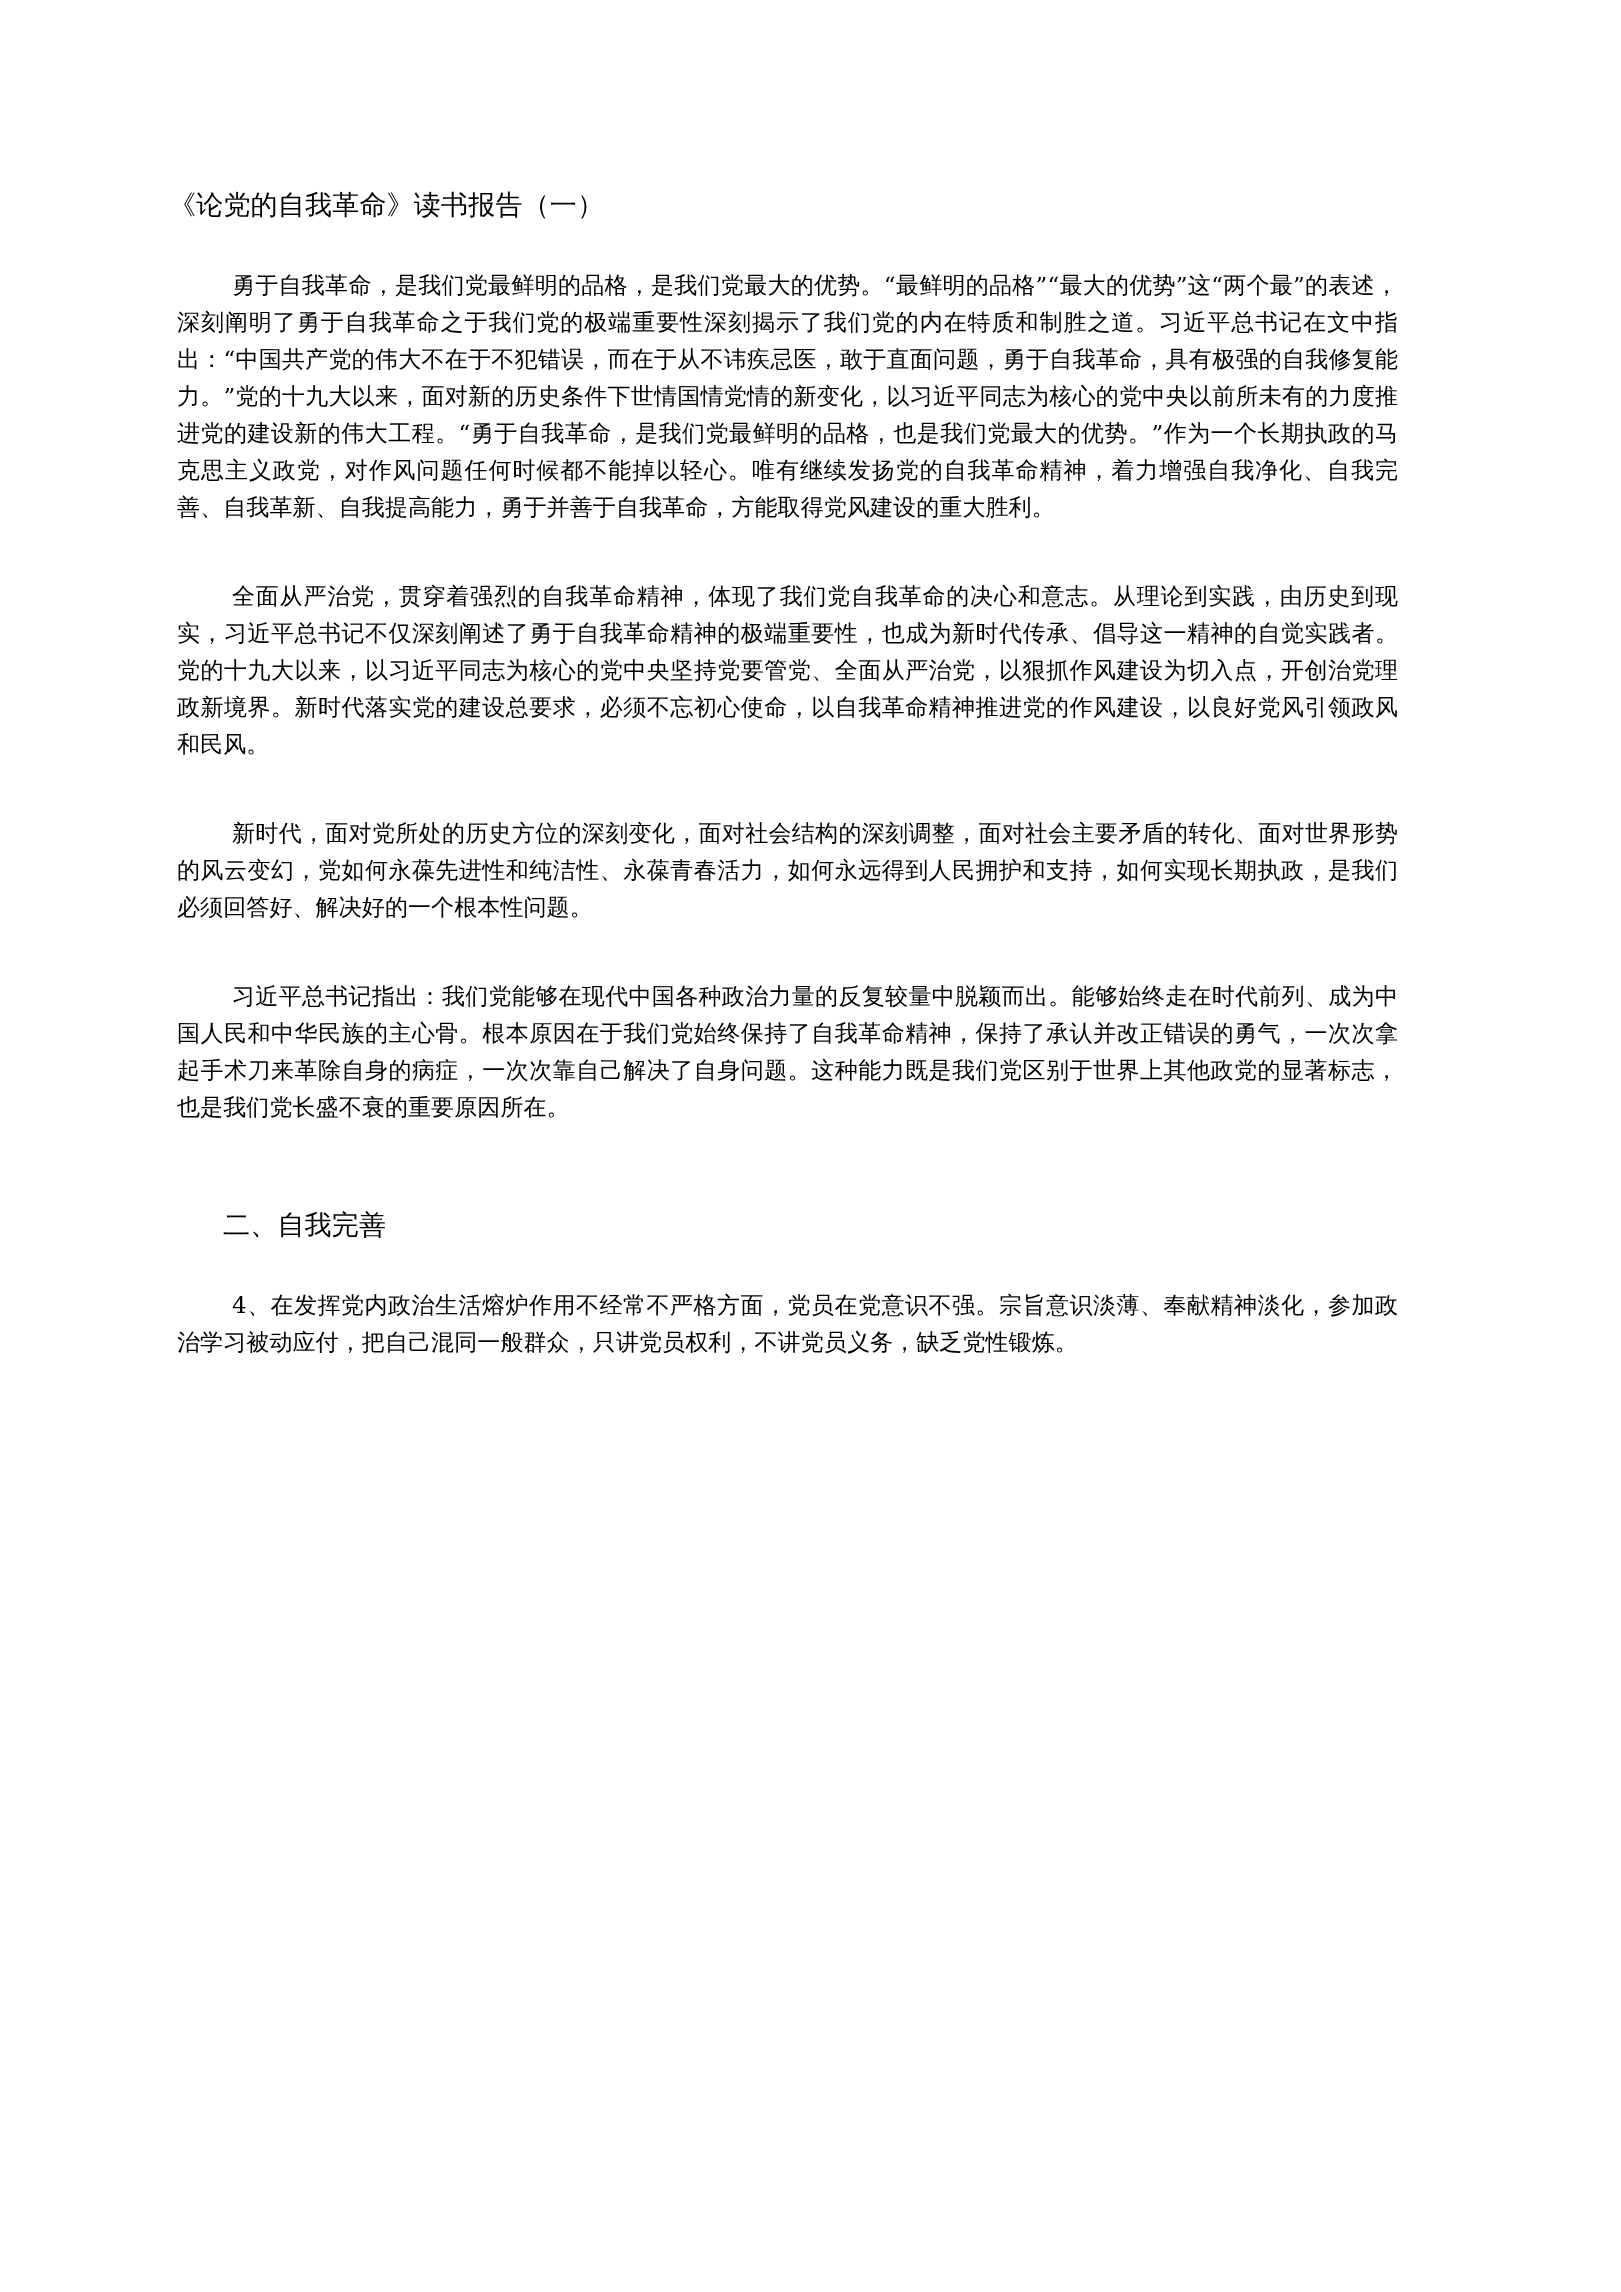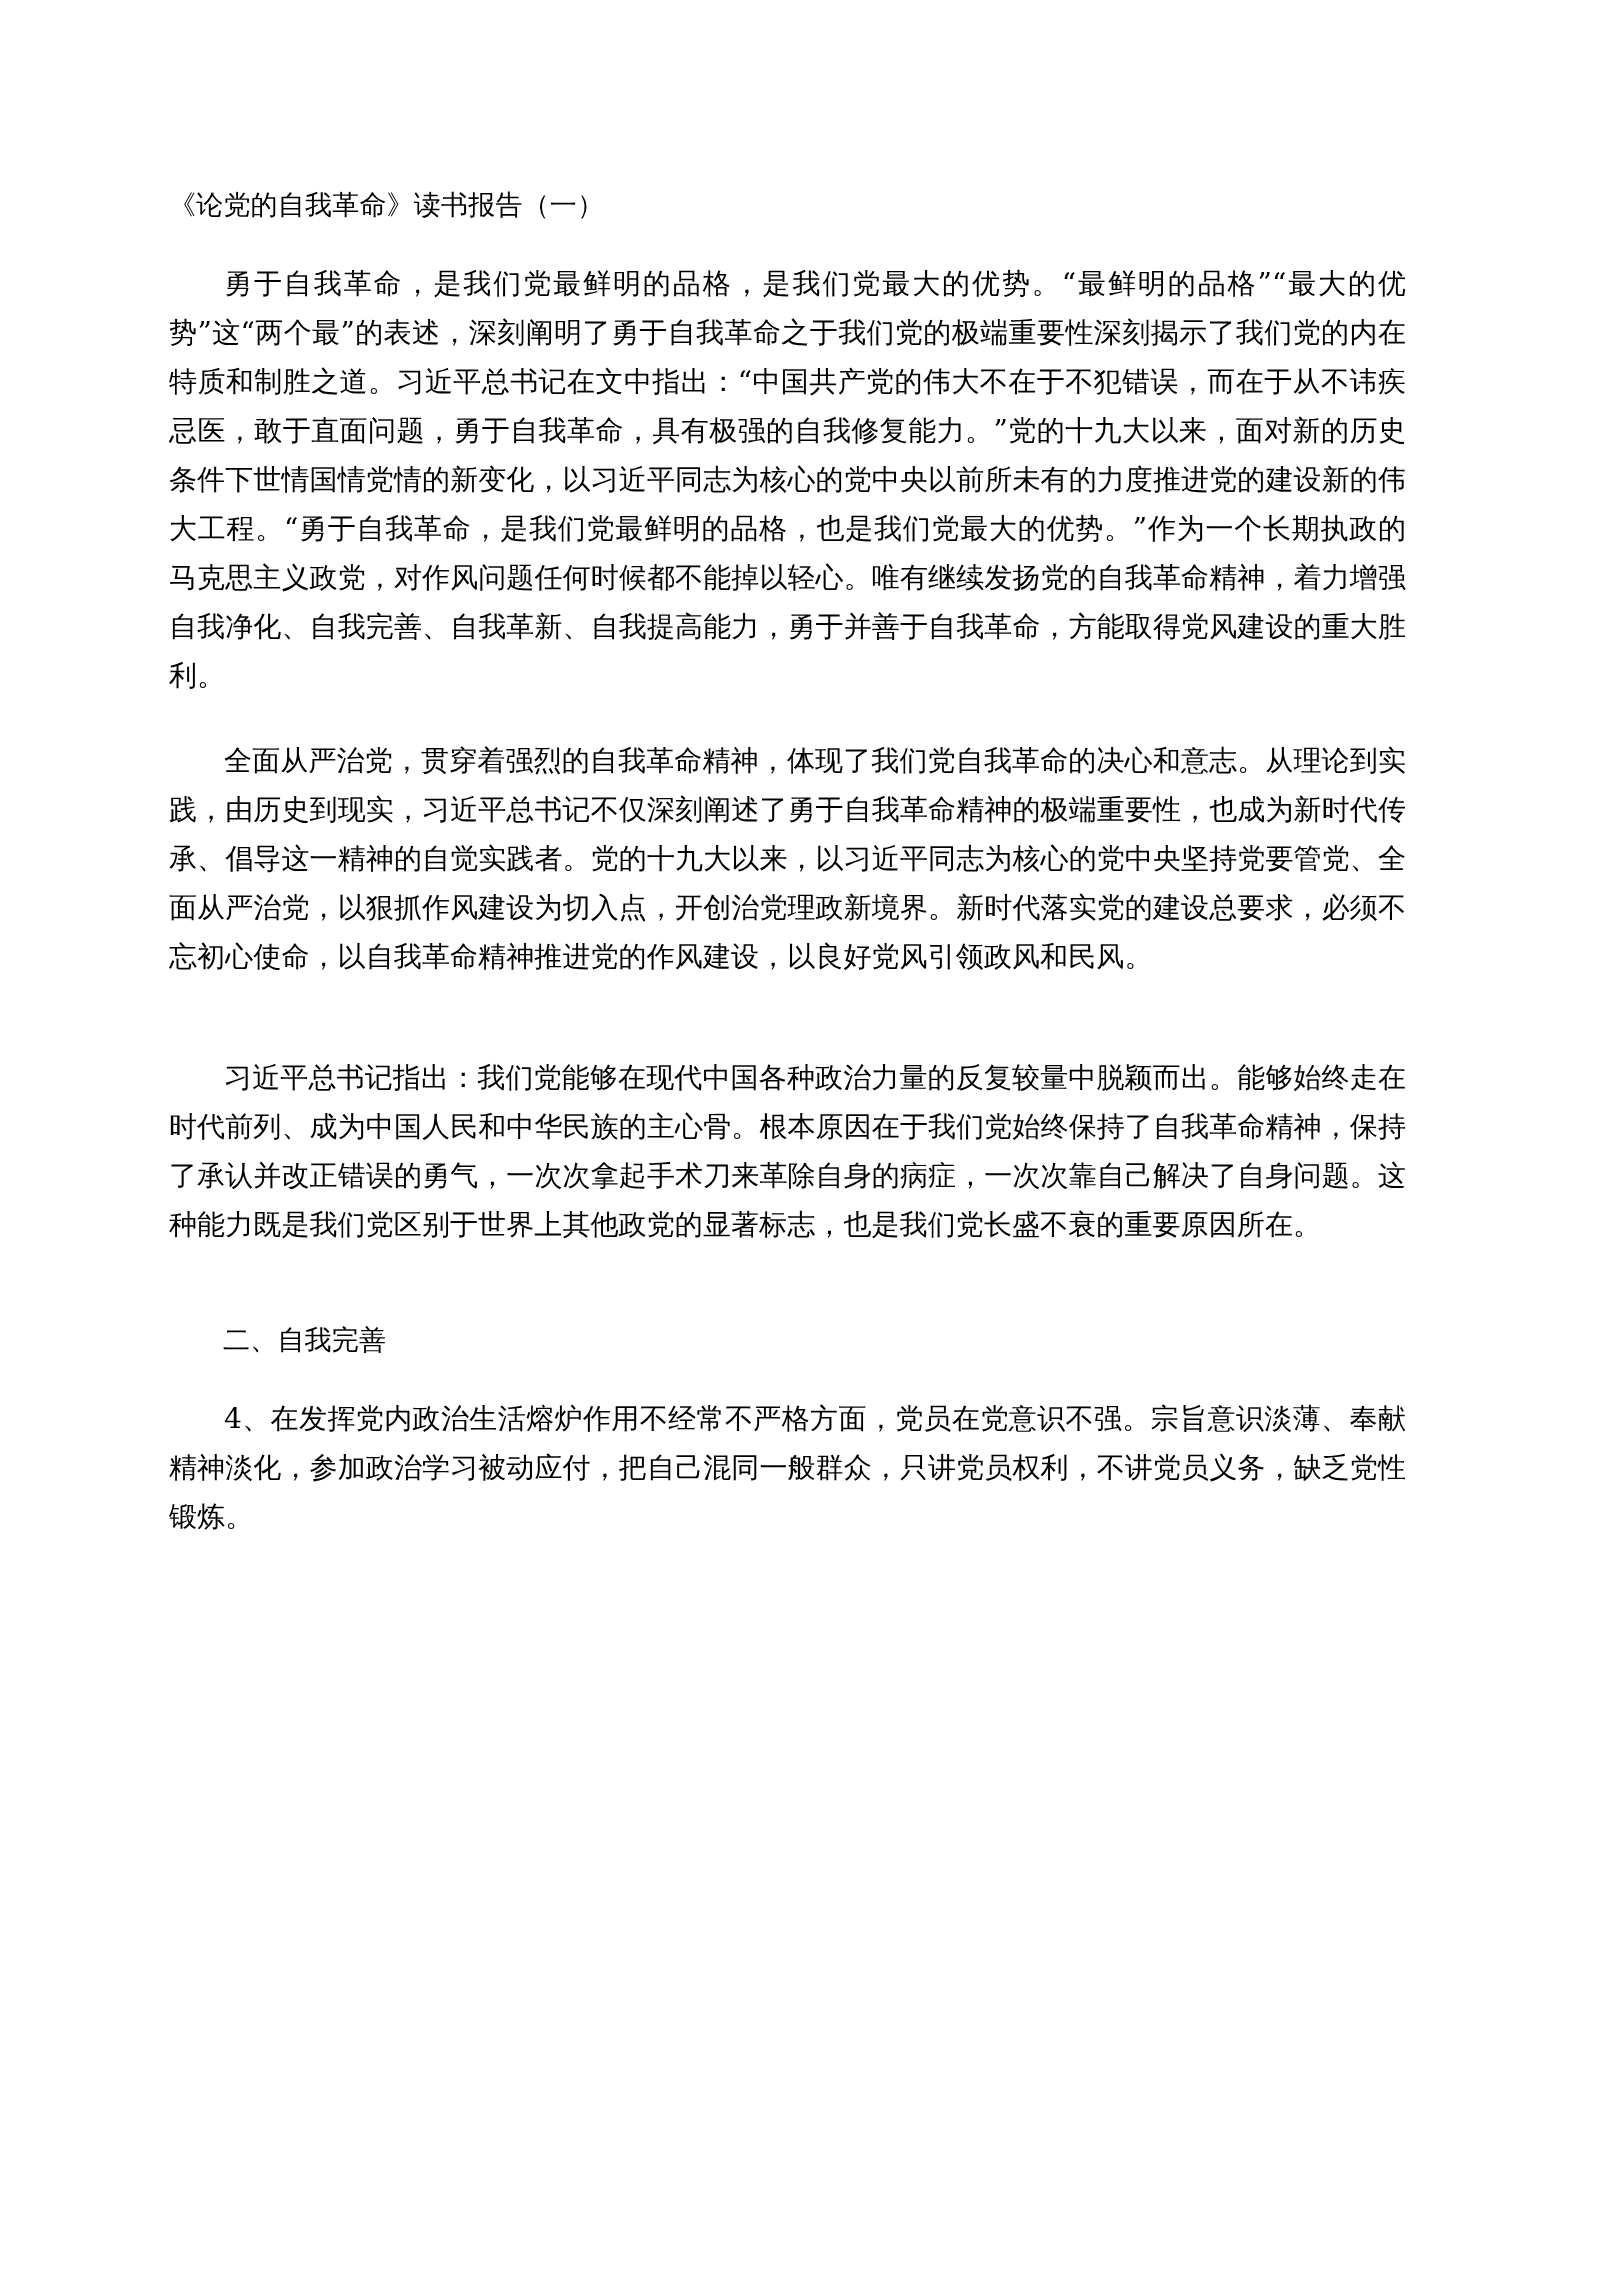--- a/index.html
+++ b/index.html
@@ -34,27 +34,27 @@
     white-space: nowrap;
   }
   .section-heading {
     font-size: 27px;
     line-height: 37px;
     letter-spacing: 0.2px;
     text-indent: 54px;
     margin: 0;
   }
   .para {
-    font-size: 28px;
-    line-height: 49px;
+    font-size: 23px;
+    line-height: 37px;
     letter-spacing: 0.1px;
     text-indent: 55px;
     text-align: justify;
     text-justify: inter-character;
-    margin: 0;
+    margin: 8px;
     word-break: break-all;
   }
   .spacer-line {
     height: 36px;
     font-size: 27px;
     line-height: 36px;
   }
 </style>
 </head>
 <body>
@@ -68,20 +68,21 @@
     <div class="spacer-line"></div>
 
     <p class="para">勇于自我革命，是我们党最鲜明的品格，是我们党最大的优势。“最鲜明的品格”“最大的优势”这“两个最”的表述，深刻阐明了勇于自我革命之于我们党的极端重要性深刻揭示了我们党的内在特质和制胜之道。习近平总书记在文中指出：“中国共产党的伟大不在于不犯错误，而在于从不讳疾忌医，敢于直面问题，勇于自我革命，具有极强的自我修复能力。”党的十九大以来，面对新的历史条件下世情国情党情的新变化，以习近平同志为核心的党中央以前所未有的力度推进党的建设新的伟大工程。“勇于自我革命，是我们党最鲜明的品格，也是我们党最大的优势。”作为一个长期执政的马克思主义政党，对作风问题任何时候都不能掉以轻心。唯有继续发扬党的自我革命精神，着力增强自我净化、自我完善、自我革新、自我提高能力，勇于并善于自我革命，方能取得党风建设的重大胜利。</p>
 
     <div class="spacer-line"></div>
 
     <p class="para">全面从严治党，贯穿着强烈的自我革命精神，体现了我们党自我革命的决心和意志。从理论到实践，由历史到现实，习近平总书记不仅深刻阐述了勇于自我革命精神的极端重要性，也成为新时代传承、倡导这一精神的自觉实践者。党的十九大以来，以习近平同志为核心的党中央坚持党要管党、全面从严治党，以狠抓作风建设为切入点，开创治党理政新境界。新时代落实党的建设总要求，必须不忘初心使命，以自我革命精神推进党的作风建设，以良好党风引领政风和民风。</p>
 
     <div class="spacer-line"></div>
 
+    <p class="para">新时代，面对党所处的历史方位的深刻变化，面对社会结构的深刻调整，面对社会主要矛盾的转化、面对世界形势的风云变幻，党如何永葆先进性和纯洁性、永葆青春活力，如何永远得到人民拥护和支持，如何实现长期执政，是我们必须回答好、解决好的一个根本性问题。</p>
 
     <div class="spacer-line"></div>
 
     <p class="para">习近平总书记指出：我们党能够在现代中国各种政治力量的反复较量中脱颖而出。能够始终走在时代前列、成为中国人民和中华民族的主心骨。根本原因在于我们党始终保持了自我革命精神，保持了承认并改正错误的勇气，一次次拿起手术刀来革除自身的病症，一次次靠自己解决了自身问题。这种能力既是我们党区别于世界上其他政党的显著标志，也是我们党长盛不衰的重要原因所在。</p>
 
     <div class="spacer-line"></div>
 
 
     <div class="spacer-line"></div>
 

